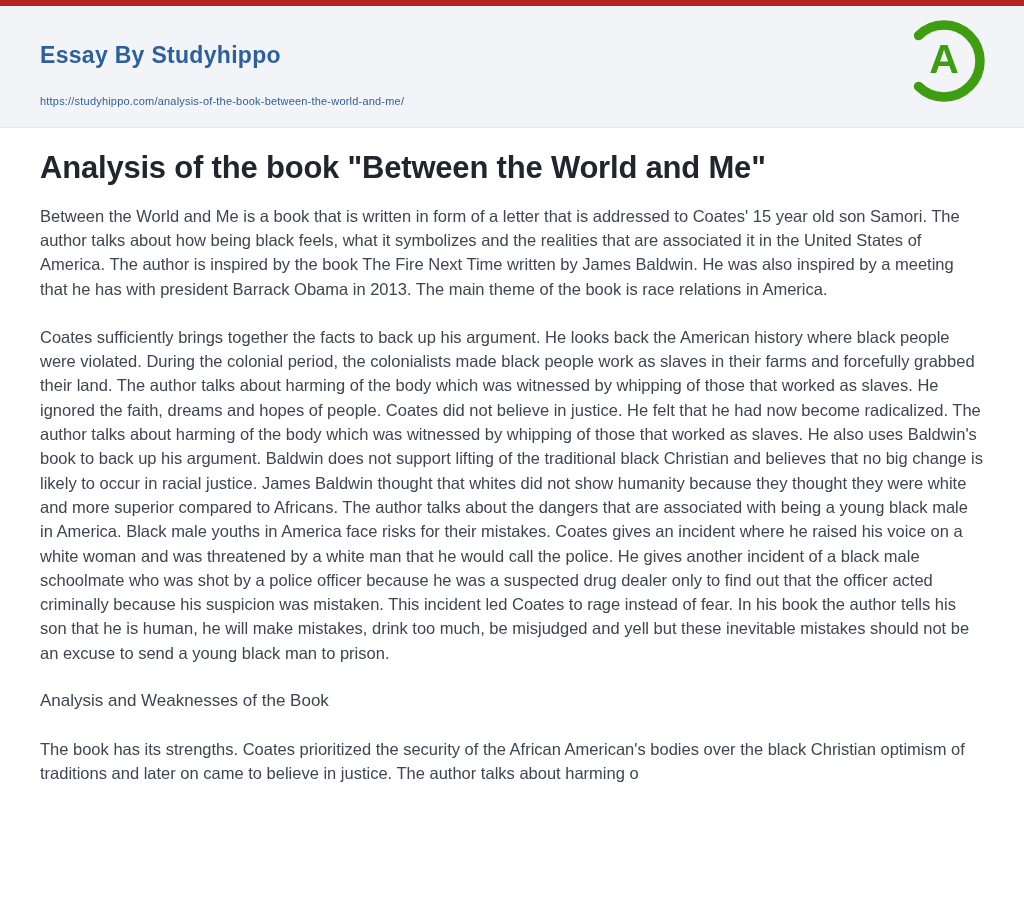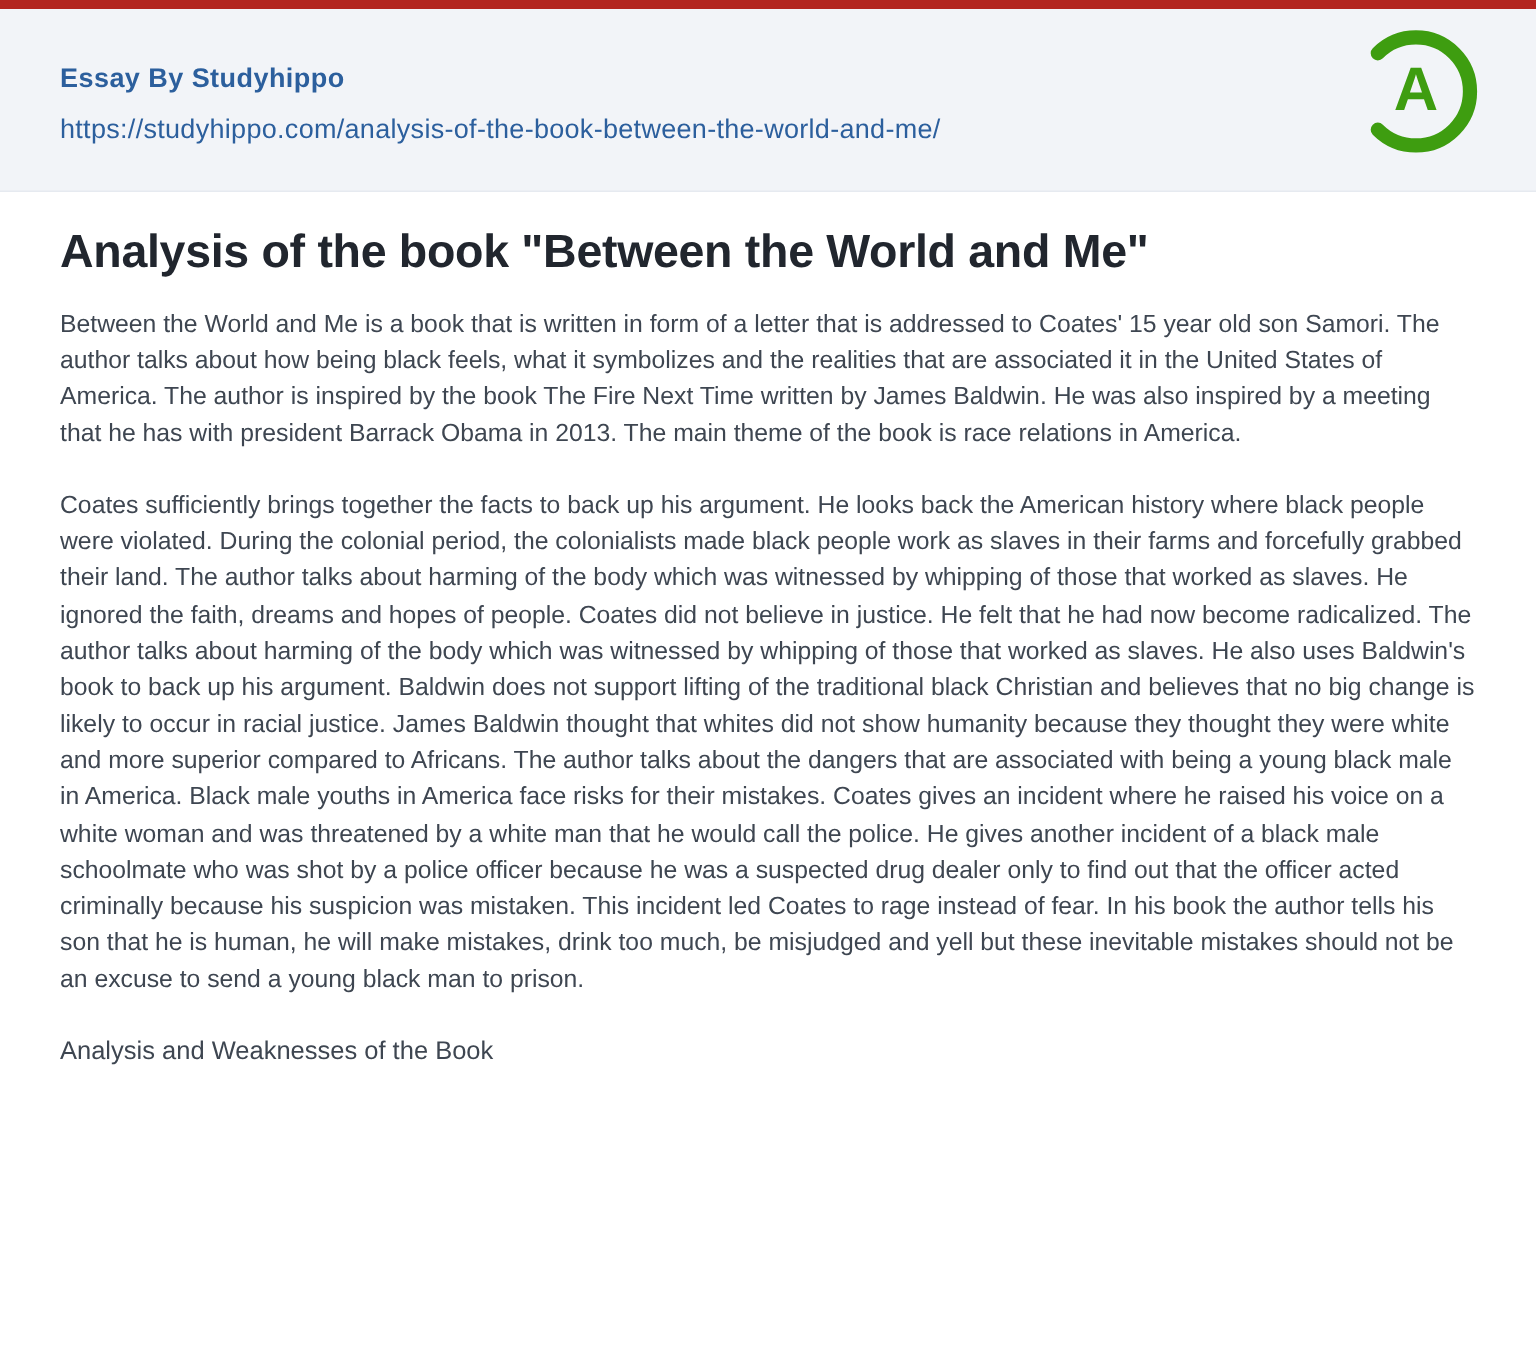--- a/index.html
+++ b/index.html
@@ -25,28 +25,28 @@
     background: var(--top-bar-color);
   }
   .header {
     position: relative;
     height: 122px;
     background: var(--header-bg);
     padding: 36px 40px 0 40px;
     border-bottom: 1px solid #e6eaf0;
   }
   .site-title {
-    font-size: 18px;
+    font-size: 23px;
     font-weight: bold;
     color: var(--accent-blue);
     letter-spacing: 0.3px;
   }
   .site-url {
-    margin-top: 13px;
-    font-size: 18px;
+    margin-top: 26px;
+    font-size: 11px;
     color: var(--accent-blue);
     letter-spacing: 0.2px;
   }
   .logo {
     position: absolute;
     top: 13px;
     right: 38px;
     width: 84px;
     height: 84px;
   }
@@ -113,13 +113,14 @@
 <main class="article">
   <h1 class="article-title">Analysis of the book "Between the World and Me"</h1>
 
   <p class="para">Between the World and Me is a book that is written in form of a letter that is addressed to Coates' 15 year old son Samori. The author talks about how being black feels, what it symbolizes and the realities that are associated it in the United States of America. The author is inspired by the book The Fire Next Time written by James Baldwin. He was also inspired by a meeting that he has with president Barrack Obama in 2013. The main theme of the book is race relations in America.</p>
 
 
   <p class="para">Coates sufficiently brings together the facts to back up his argument. He looks back the American history where black people were violated. During the colonial period, the colonialists made black people work as slaves in their farms and forcefully grabbed their land. The author talks about harming of the body which was witnessed by whipping of those that worked as slaves. He ignored the faith, dreams and hopes of people. Coates did not believe in justice. He felt that he had now become radicalized. The author talks about harming of the body which was witnessed by whipping of those that worked as slaves. He also uses Baldwin's book to back up his argument. Baldwin does not support lifting of the traditional black Christian and believes that no big change is likely to occur in racial justice. James Baldwin thought that whites did not show humanity because they thought they were white and more superior compared to Africans. The author talks about the dangers that are associated with being a young black male in America. Black male youths in America face risks for their mistakes. Coates gives an incident where he raised his voice on a white woman and was threatened by a white man that he would call the police. He gives another incident of a black male schoolmate who was shot by a police officer because he was a suspected drug dealer only to find out that the officer acted criminally because his suspicion was mistaken. This incident led Coates to rage instead of fear. In his book the author tells his son that he is human, he will make mistakes, drink too much, be misjudged and yell but these inevitable mistakes should not be an excuse to send a young black man to prison.</p>
 
   <h2 class="section-heading">Analysis and Weaknesses of the Book</h2>
 
+  <p class="para">The book has its strengths. Coates prioritized the security of the African American's bodies over the black Christian optimism of traditions and later on came to believe in justice. The author talks about harming o</p>
 </main>
 
 </body></html>

